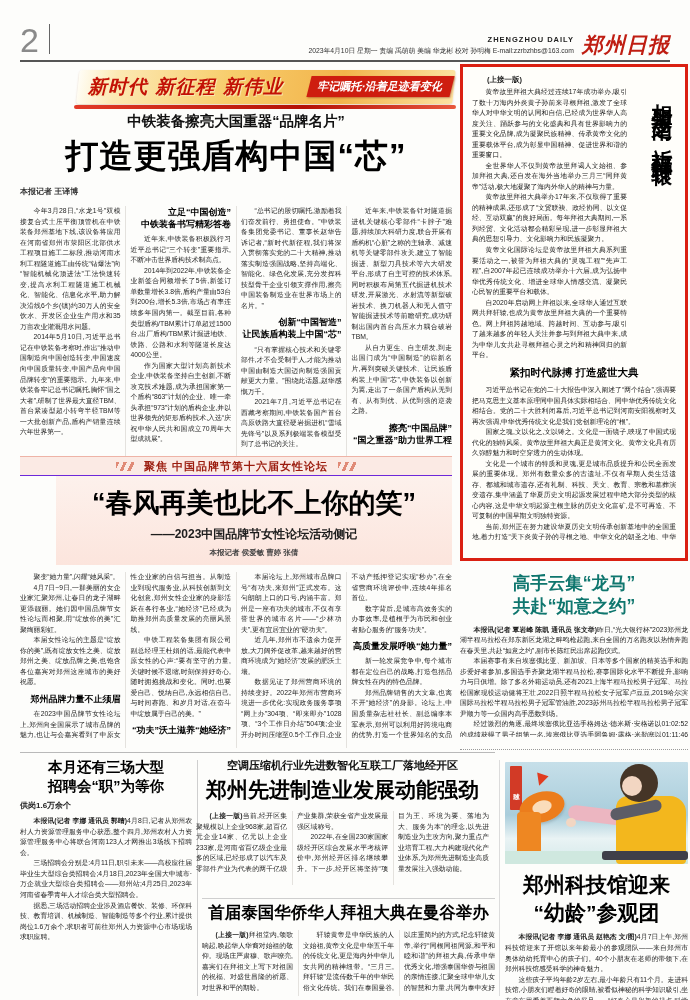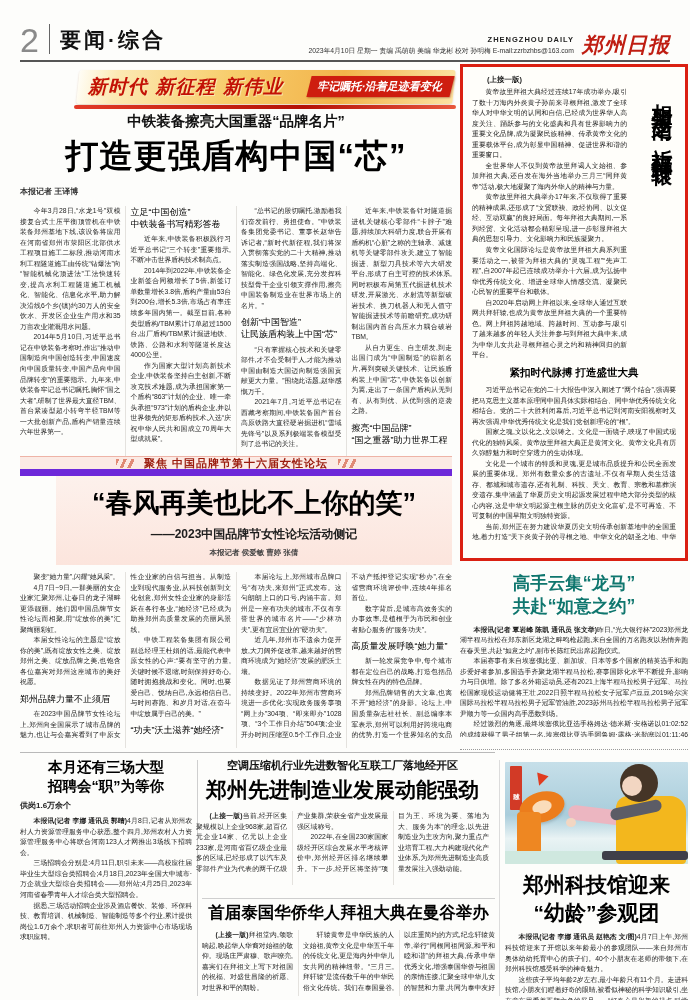--- a/index.html
+++ b/index.html
@@ -31,33 +31,33 @@
                    text-shadow:1px 1px 0 #f9e7ae; letter-spacing:1px; }
   .banner-ribbon { position:absolute; right:2px; top:6px; background:#ce1d0f; color:#fff;
                    font-size:11px; font-weight:800; padding:3px 9px; transform:skewX(-14deg);
                    box-shadow:1px 1px 2px rgba(120,0,0,.4); white-space:nowrap; }
 
   
   .body-cols { column-gap:10px; column-rule:1px solid #e4e2de; font-size:6.8px; line-height:1.55;
                text-align:justify; color:#242424; overflow:hidden; }
   .para { margin:0; text-indent:2em; }
   .para b { font-weight:800; }
-  .colhead { margin:5px 0 4px; text-align:left; font-size:9px; font-weight:400;
+  .colhead { margin:5px 0 4px; text-align:right; font-size:9px; font-weight:700;
              white-space:pre-line; text-indent:0; color:#000; line-height:1.35; }
 
   
   .lead { position:absolute; left:20px; top:112px; width:432px; height:342px; }
   .lead-kicker { text-align:center; font-size:14.5px; font-weight:800; color:#111; }
   .lead-headline { text-align:center; font-size:33px; font-weight:900; letter-spacing:1px; margin-top:3px; color:#000; }
   .lead-byline { text-align:left; font-size:8px; color:#333; margin-top:7px; font-weight:700; }
   .lead-body { margin-top:9px; height:254px; column-count:4; }
 
   
   .focus { position:absolute; left:20px; top:456px; width:432px; height:296px; }
-  .focus-strip { height:20px; background:#fbeae4; border-top:1px solid #eeb3a6; border-bottom:7px solid #6d28d9;
+  .focus-strip { height:20px; background:#fbeae4; border-top:1px solid #eeb3a6; border-bottom:1px solid #6d28d9;
                  display:flex; align-items:center; justify-content:center; gap:10px; }
   .focus-label { font-size:11px; font-weight:800; color:#9b1c0e; letter-spacing:1px; }
   .sl { width:18px; height:9px; background:repeating-linear-gradient(115deg,#e08a76 0 3px,transparent 3px 7px); }
   .focus-head-area { background:linear-gradient(180deg,#fdf1ec,#fce5dd); padding:9px 8px 7px;margin-left:36px; }
   .focus-headline { text-align:center; font-size:27px; font-weight:900; color:#000; }
   .focus-subtitle { text-align:center; font-size:12px; font-weight:700; color:#1d1d1d; margin-top:5px; }
   .focus-byline { text-align:center; font-size:7.5px; color:#444; margin-top:5px; font-weight:700; }
   .focus-body { margin-top:7px; height:176px; column-count:4; }
 
   
@@ -132,21 +132,20 @@
   .mu-body { margin-top:6px; height:96px; overflow:hidden; font-size:6.8px; line-height:1.55; text-align:justify; }
 </style>
 </head>
 <body>
 
 <div id="page">
 
   <div class="header">
     <div class="pagenum">2</div>
     <div class="hdr-div"></div>
-    <div class="section-title">要闻·综合</div>
     <div class="hdr-right">
       <div class="hdr-meta">
         <div class="paper-en">ZHENGZHOU DAILY</div>
         <div class="dateline">2023年4月10日 星期一 责编 禹萌萌 美编 华龙彬 校对 孙明梅 E-mail:zzrbzhbs@163.com</div>
       </div>
       <div class="paper-logo">郑州日报</div>
     </div>
   </div>
 
   <div class="banner">

